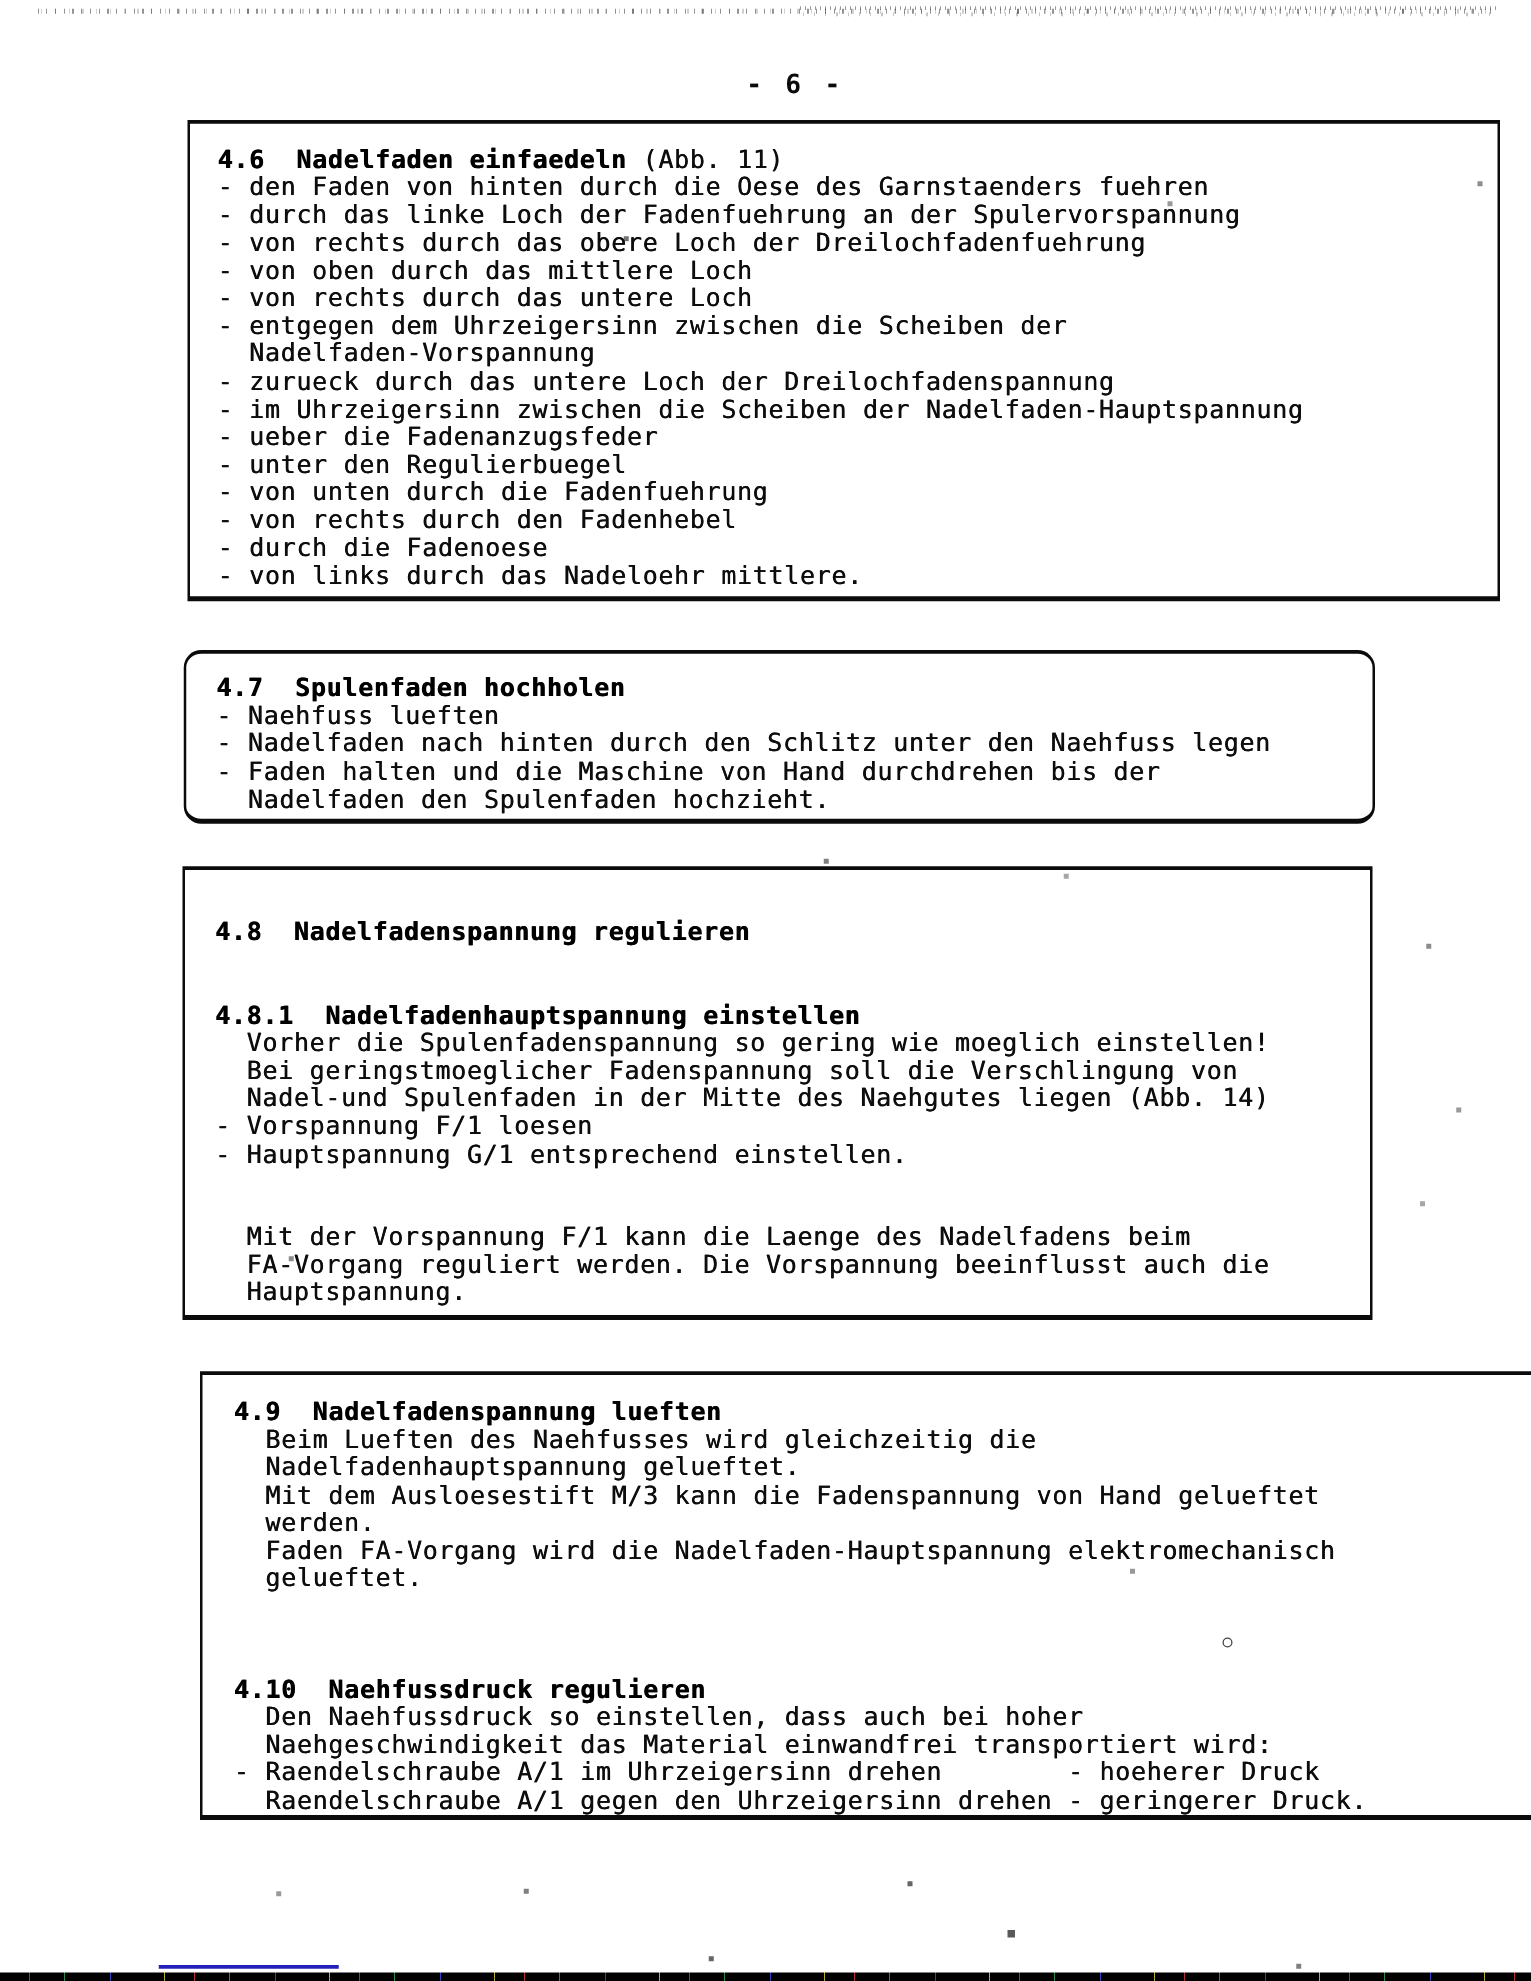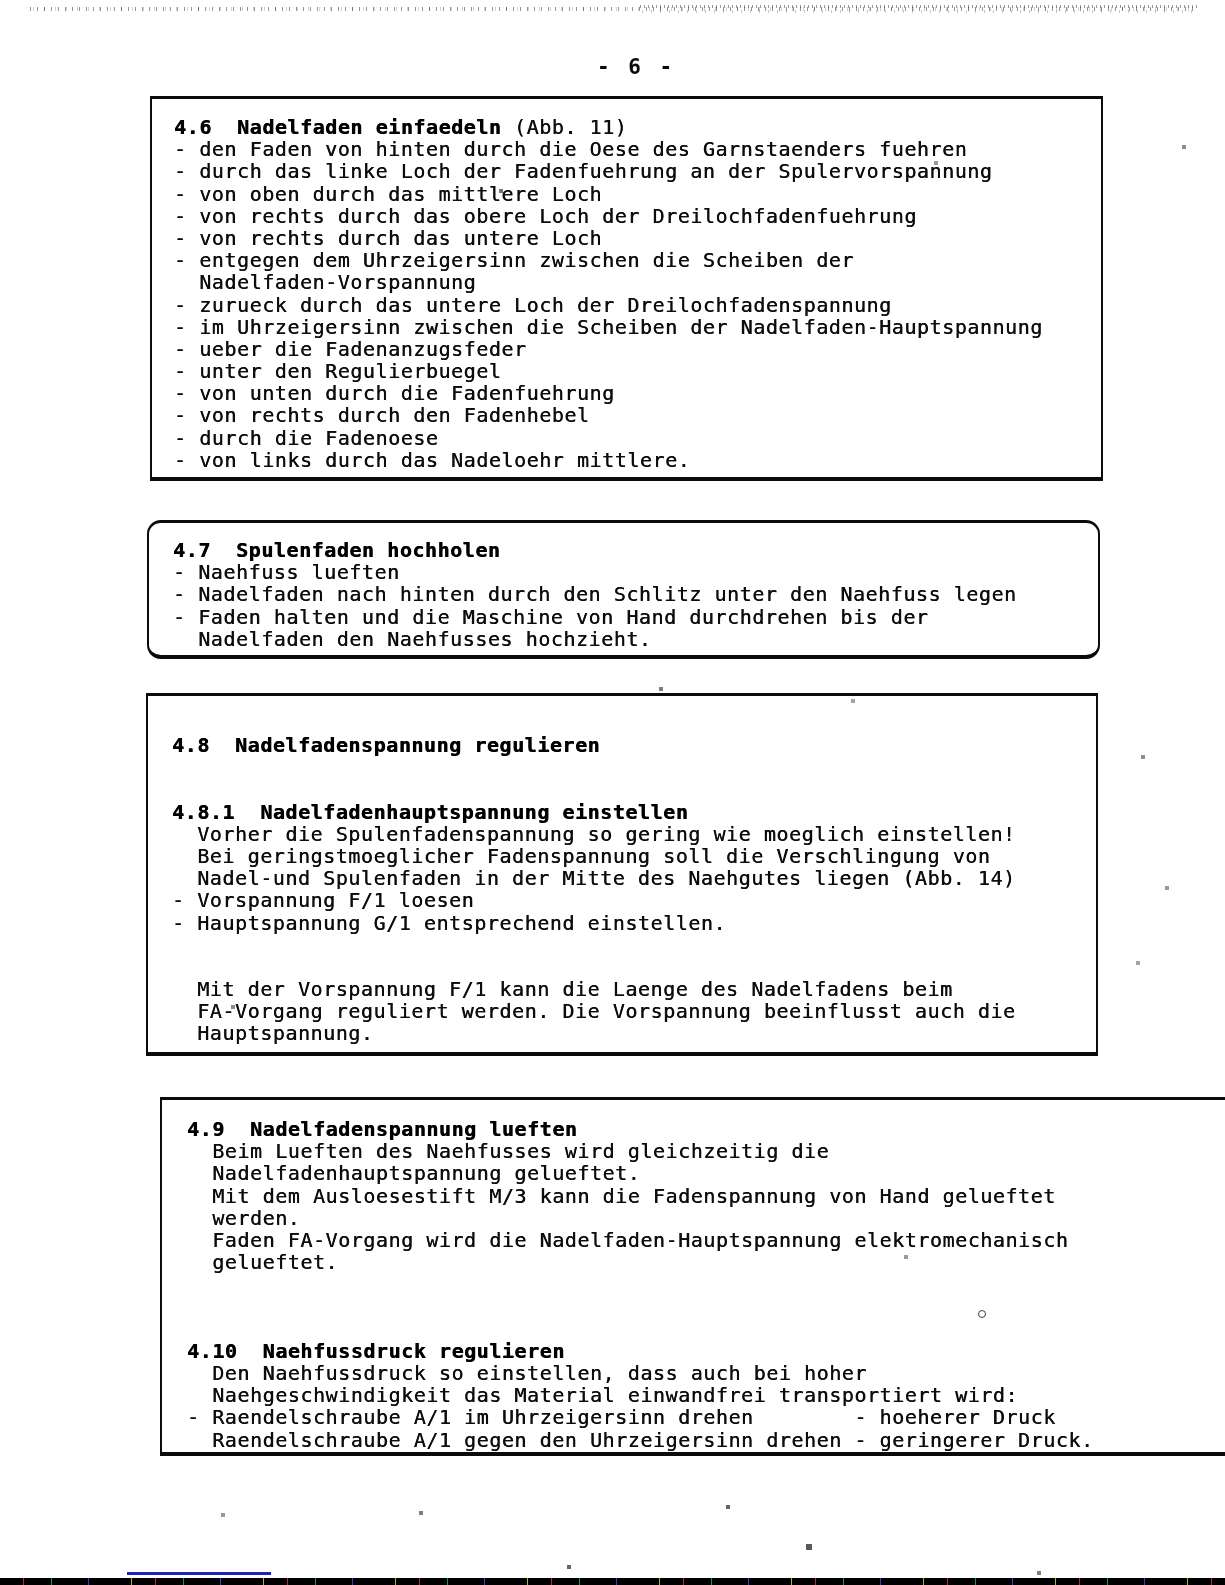--- a/index.html
+++ b/index.html
@@ -94,48 +94,48 @@
 </head>
 <body>
 
 <div class="page">
 
   <div class="noise-band"></div>
   <div class="noise-band-right"></div>
 
   <div class="pagenum">- 6 -</div>
 
-  <div class="box" style="left:150px;top:96px;width:953px;height:385px;padding:17px 0 0 22px;">
+  <div class="box" style="left:150px;top:96px;width:1050px;height:385px;padding:17px 0 0 22px;">
     <div class="lines">
         <div class="line"><b>4.6  Nadelfaden einfaedeln</b><span class="tail"> (Abb. 11)</span></div>
         <div class="line">- den Faden von hinten durch die Oese des Garnstaenders fuehren</div>
         <div class="line">- durch das linke Loch der Fadenfuehrung an der Spulervorspannung</div>
+        <div class="line">- von rechts durch das obere Loch der Dreilochfadenfuehrung</div>
         <div class="line">- von oben durch das mittlere Loch</div>
-        <div class="line">- von rechts durch das obere Loch der Dreilochfadenfuehrung</div>
         <div class="line">- von rechts durch das untere Loch</div>
         <div class="line">- entgegen dem Uhrzeigersinn zwischen die Scheiben der</div>
         <div class="line">  Nadelfaden-Vorspannung</div>
         <div class="line">- zurueck durch das untere Loch der Dreilochfadenspannung</div>
         <div class="line">- im Uhrzeigersinn zwischen die Scheiben der Nadelfaden-Hauptspannung</div>
         <div class="line">- ueber die Fadenanzugsfeder</div>
         <div class="line">- unter den Regulierbuegel</div>
         <div class="line">- von unten durch die Fadenfuehrung</div>
         <div class="line">- von rechts durch den Fadenhebel</div>
         <div class="line">- durch die Fadenoese</div>
         <div class="line">- von links durch das Nadeloehr mittlere.</div>
       </div>
   </div>
 
   <div class="box" style="left:147px;top:520px;width:953px;height:139px;padding:16px 0 0 24px;border-radius:14px;">
     <div class="lines">
         <div class="line"><b>4.7  Spulenfaden hochholen</b></div>
         <div class="line">- Naehfuss lueften</div>
         <div class="line">- Nadelfaden nach hinten durch den Schlitz unter den Naehfuss legen</div>
         <div class="line">- Faden halten und die Maschine von Hand durchdrehen bis der</div>
-        <div class="line">  Nadelfaden den Naehfusses hochzieht.</div>
+        <div class="line">  Nadelfaden den Spulenfaden hochzieht.</div>
       </div>
   </div>
 
   <div class="box" style="left:146px;top:693px;width:952px;height:363px;padding:38px 0 0 24px;">
     <div class="lines">
         <div class="line"><b>4.8  Nadelfadenspannung regulieren</b></div>
         <div class="line">&nbsp;</div>
         <div class="line">&nbsp;</div>
         <div class="line"><b>4.8.1  Nadelfadenhauptspannung einstellen</b></div>
         <div class="line">  Vorher die Spulenfadenspannung so gering wie moeglich einstellen!</div>

